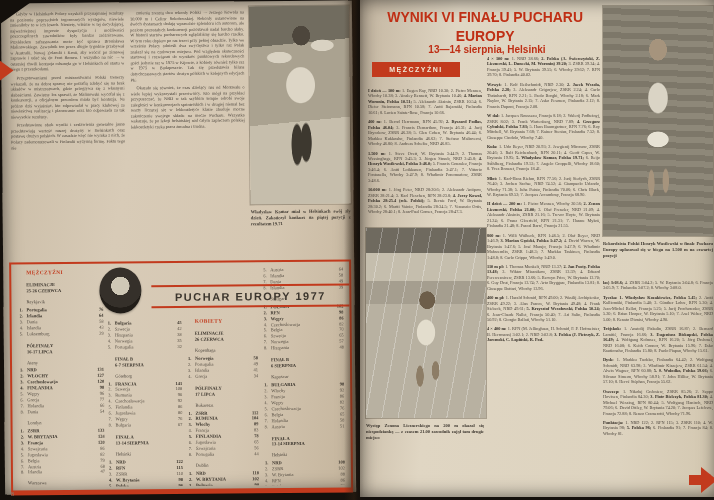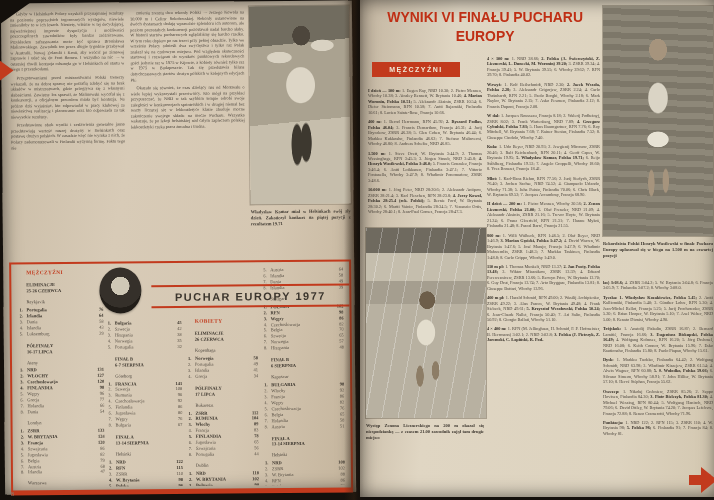--- a/index.html
+++ b/index.html
@@ -675,20 +675,21 @@
           <span class="tt">Polska</span>
           <span class="tp">78</span>
       </div>
       </div>
   </div>
 </div>
 <div class="pagenum" style="left:11px;top:491px;">8</div>
 
 <div class="page page-right">
   <div class="headline">WYNIKI VI FINAŁU PUCHARU EUROPY</div>
+  <div class="subhead">13—14 sierpnia, Helsinki</div>
   <div class="badge">MĘŻCZYŹNI</div>
 
   <div class="rescol" style="left:8px;top:88px;width:114px;height:138px;">
 
   <p class="res">
       <b>I dzień — 100 m: </b><span>1. Eugen Ray, NRD 10.30; 2. Pietro Mennea, Włochy 10.38; 3. Ainsley Bennett, W. Brytania 10.46; </span><b>4. Marian Woronin, Polska 10.51; </b><span>5. Aleksandr Aksinin, ZSRR 10.54; 6. Dieter Steinmann, RFN 10.58; 7. Antti Rajamäki, Finlandia 10.61; 8. Lucien Sainte-Rose, Francja 10.66.</span>
     </p>
       <p class="res">
       <b>400 m: </b><span>1. Bernd Herrmann, RFN 45.92; </span><b>2. Ryszard Podlas, Polska 46.04; </b><span>3. Francis Demarthon, Francja 46.31; 4. Jurij Bryczkow, ZSRR 46.38; 5. Glen Cohen, W. Brytania 46.44; 6. Markku Kukkoaho, Finlandia 46.62; 7. Stefano Malinverni, Włochy 46.80; 8. Andreas Scheibe, NRD 46.85.</span>
     </p>

